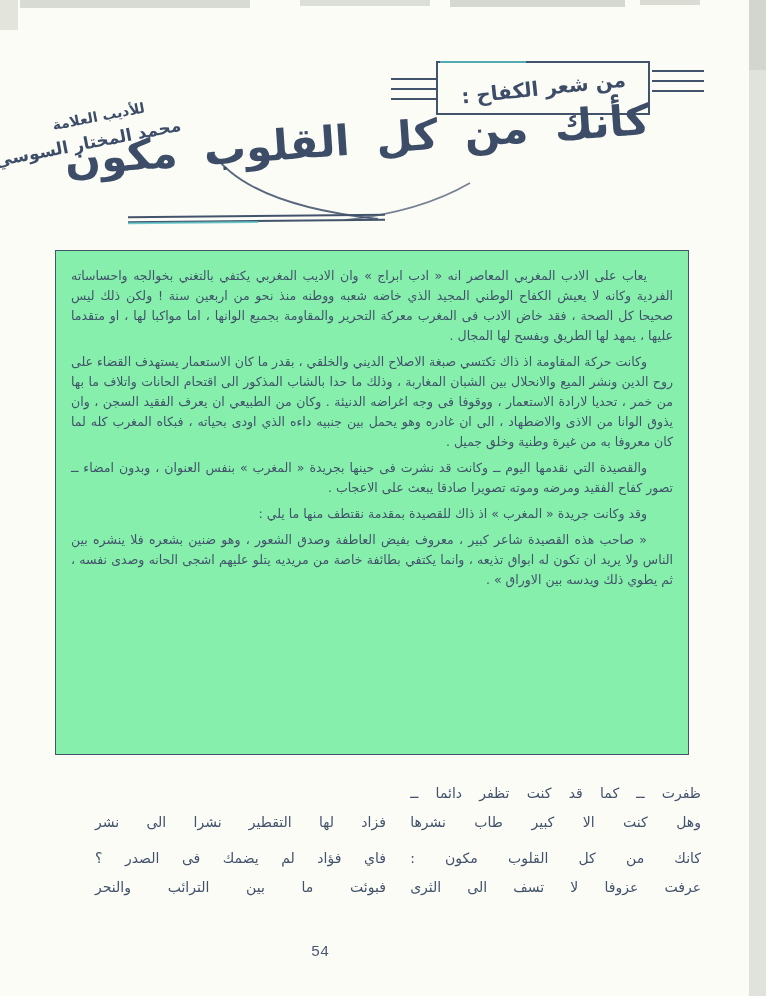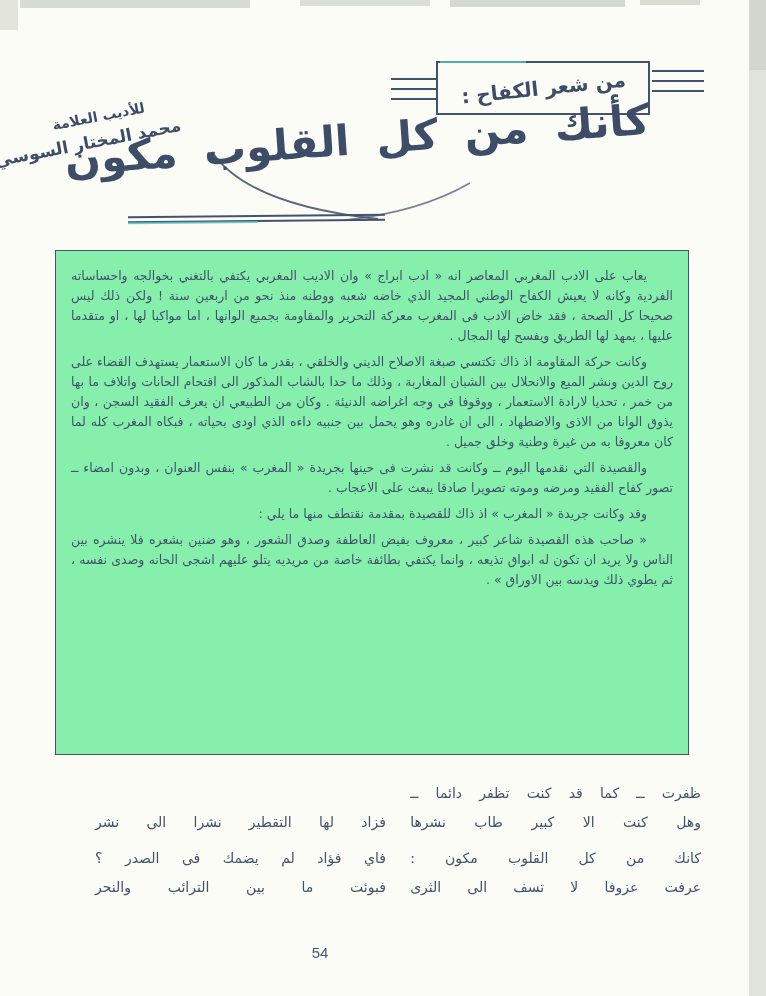--- a/index.html
+++ b/index.html
@@ -72,21 +72,21 @@
   
   .poem{position:absolute;left:95px;top:775px;width:606px;direction:rtl;}
   .verse{display:flex;justify-content:space-between;margin-bottom:7px;}
   .hemistich{
     width:48%;font-size:14px;line-height:22px;color:#42526b;
     text-align:justify;text-align-last:justify;white-space:normal;
   }
 
   .page-number{
     position:absolute;left:297px;top:944px;width:46px;text-align:center;
-    font-family:Liberation Sans, sans-serif;font-size:15px;color:#4a5670;
+    font-family:Liberation Mono, monospace;font-size:15px;color:#4a5670;
   }
 </style>
 </head>
 <body>
 
 <div class="page">
 
   <div class="edge edge-right"></div>
   <div class="edge edge-right-top"></div>
   <div class="edge edge-top-1"></div>

